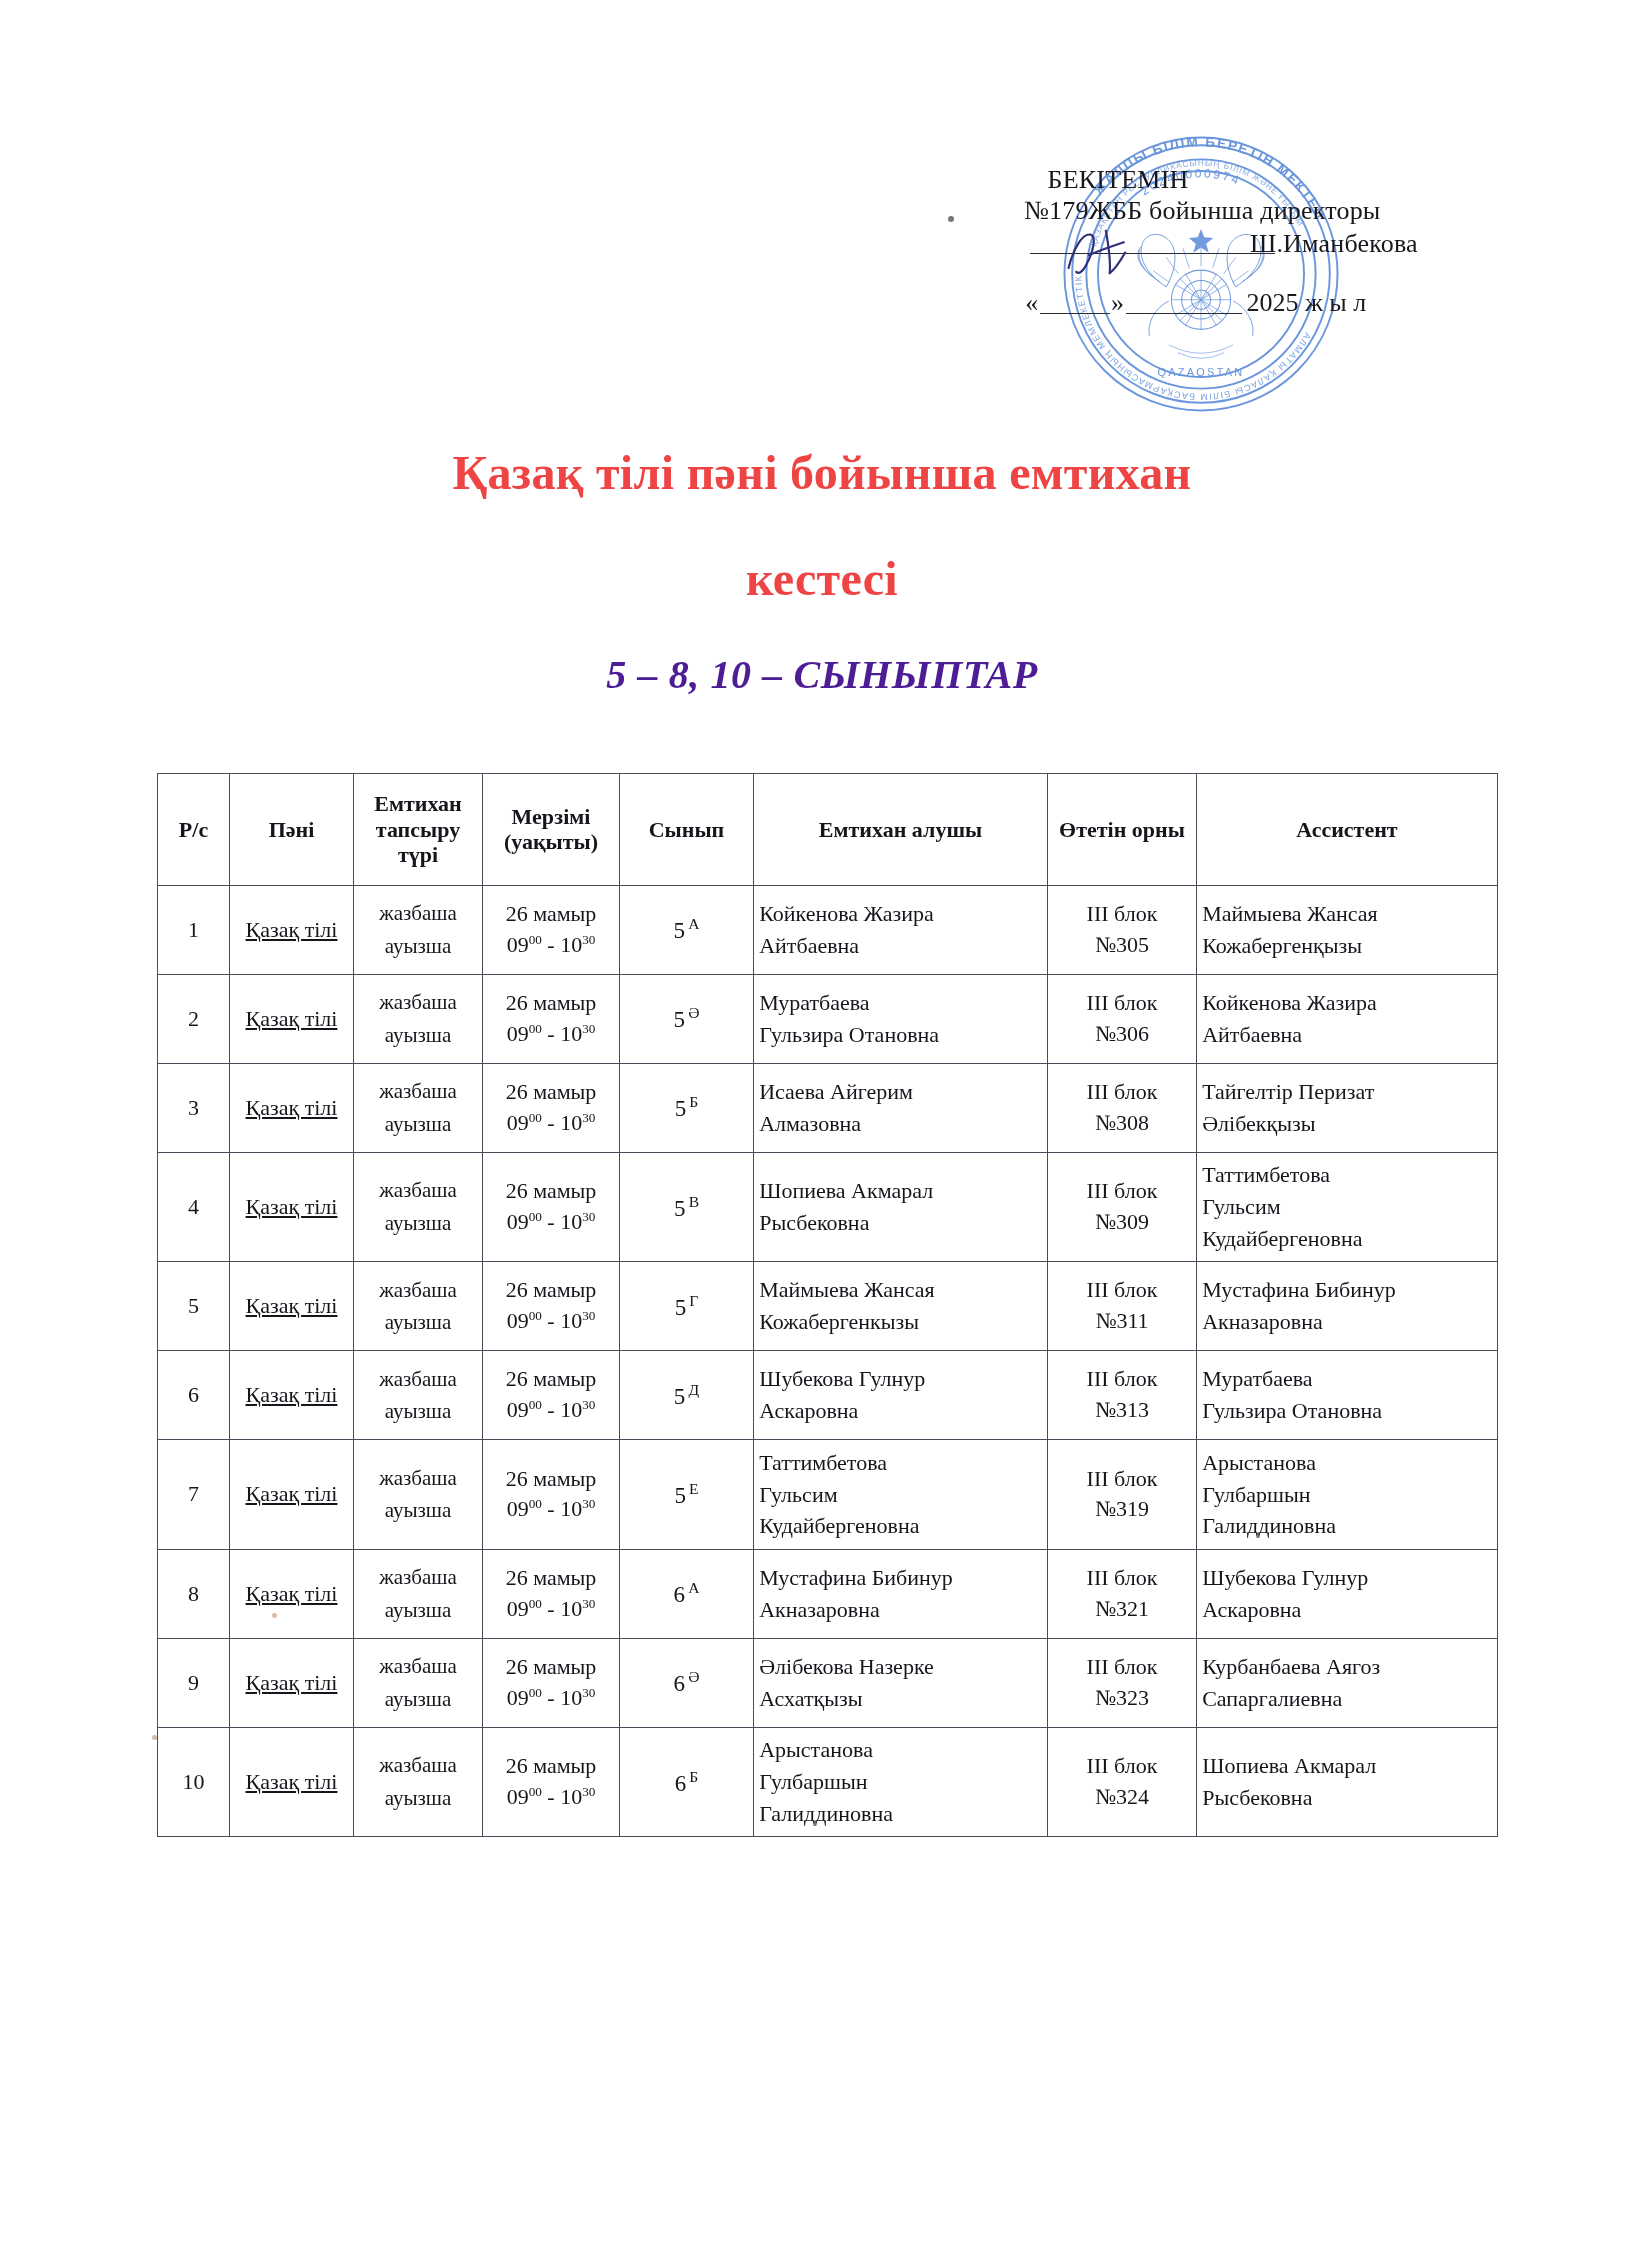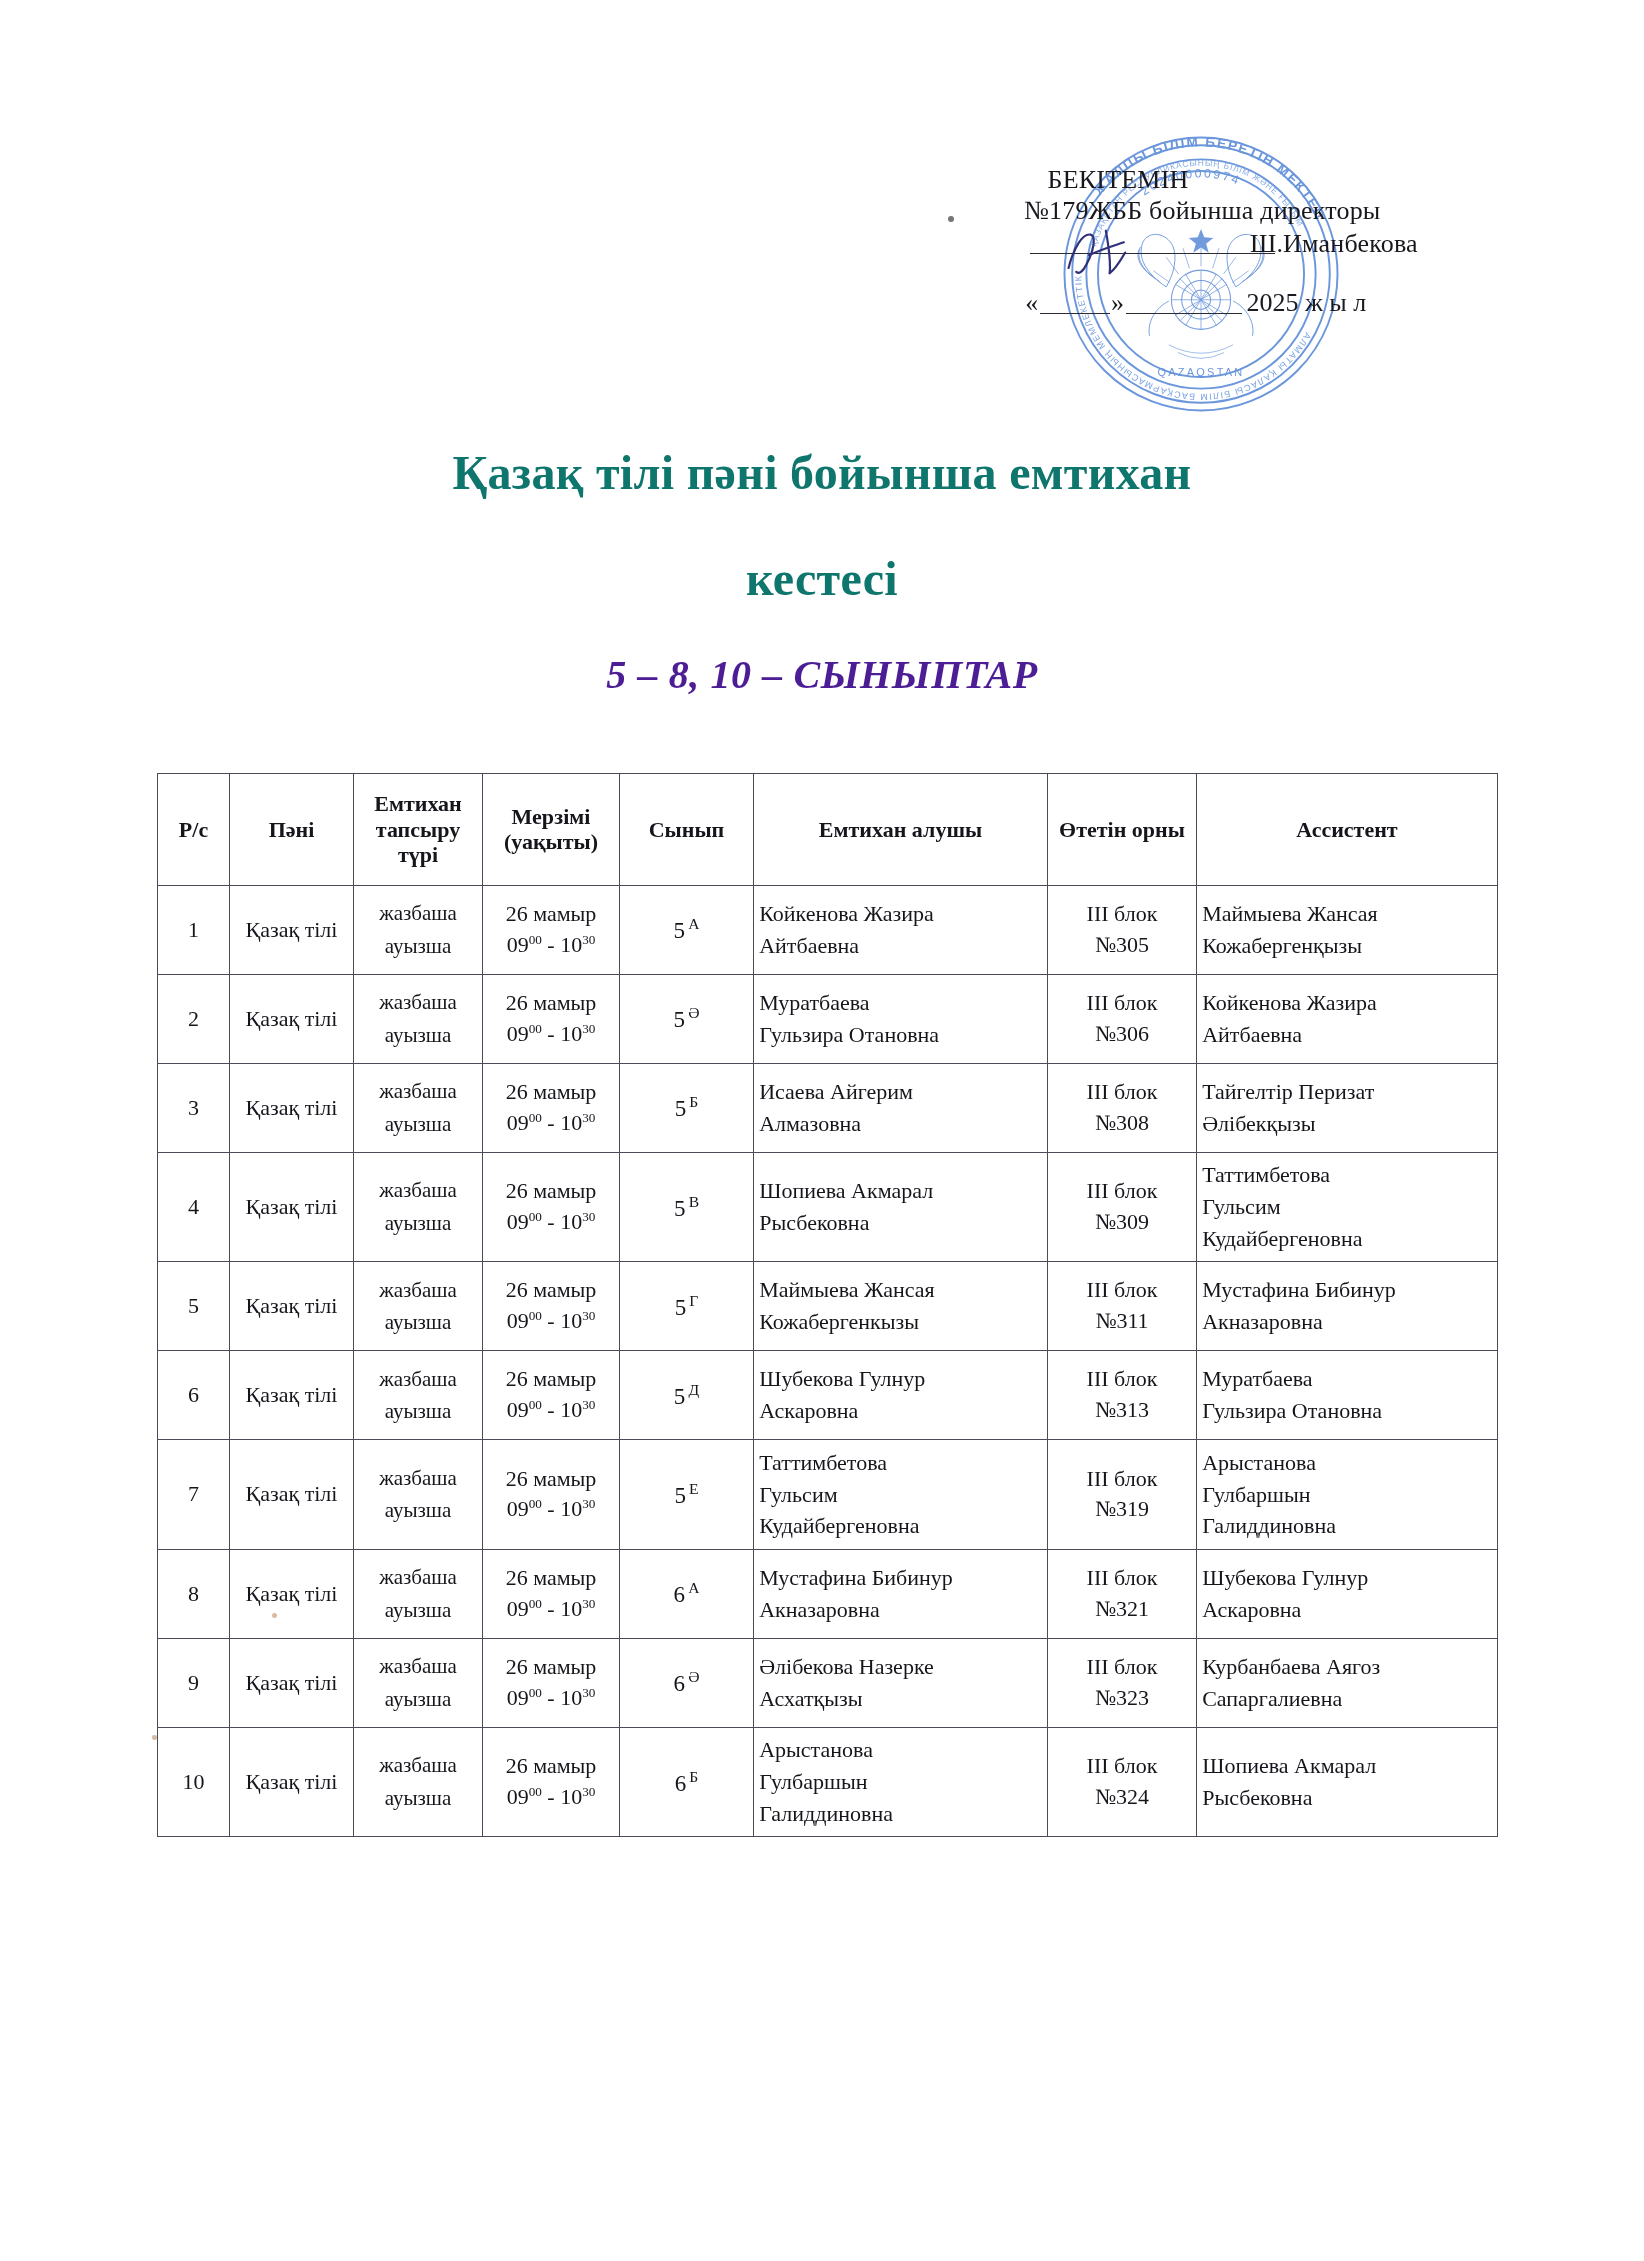--- a/index.html
+++ b/index.html
@@ -95,21 +95,21 @@
   }
 
   
   #doc-title-1, #doc-title-2 {
     position: absolute;
     width: 100%;
     text-align: center;
     font-weight: bold;
     font-size: 48px;
     letter-spacing: 0.3px;
-    color: #0f766e;
+    color: #ef4444;
   }
   #doc-title-1 { top: 445px; }
   #doc-title-2 { top: 551px; }
   #doc-subtitle {
     position: absolute;
     top: 651px;
     width: 100%;
     text-align: center;
     font-weight: bold;
     font-style: italic;
@@ -146,21 +146,21 @@
   .col-num   { width: 72px; }
   .col-subj  { width: 124px; }
   .col-type  { width: 129px; }
   .col-date  { width: 137px; }
   .col-class { width: 134px; }
   .col-exam  { width: 294px; }
   .col-place { width: 149px; }
   .col-asst  { width: 301px; }
 
   td.c-num   { text-align: center; font-size: 22px; }
-  td.c-subj  { text-align: center; font-size: 22px; }
+  td.c-subj  { text-align: center; font-size: 22px; text-decoration: underline; }
   td.c-type  { text-align: center; line-height: 1.55; font-size: 21px; margin-top: 12px; }
   td.c-date  { text-align: center; line-height: 1.40; font-size: 22px; white-space: nowrap; }
   td.c-class { text-align: center; font-size: 23px; }
   td.c-exam  { text-align: left; padding-left: 14px; line-height: 1.45; font-size: 22px; }
   td.c-place { text-align: center; line-height: 1.40; font-size: 22px; }
   td.c-asst  { text-align: left; padding-left: 14px; line-height: 1.45; font-size: 22px; }
 
   #schedule-table tbody tr { height: 89px; }
 
   td.c-date sup { font-size: 0.60em; vertical-align: super; }

